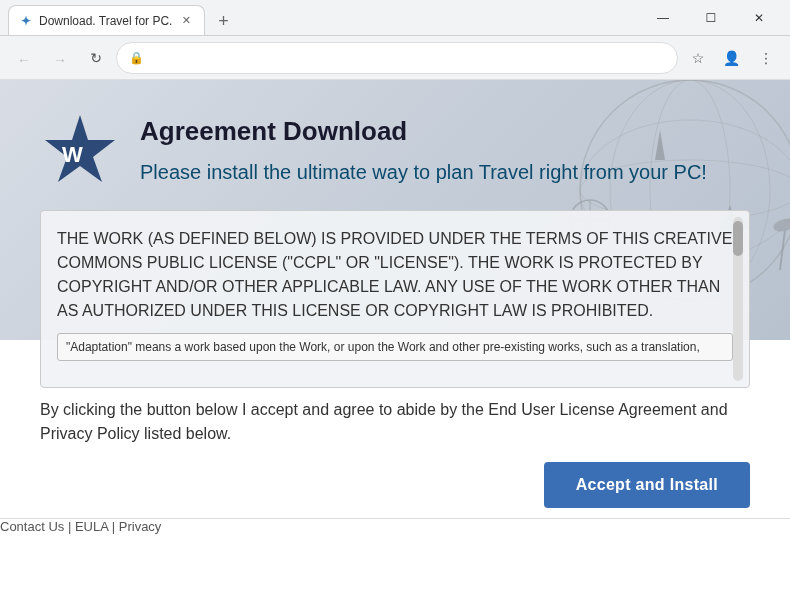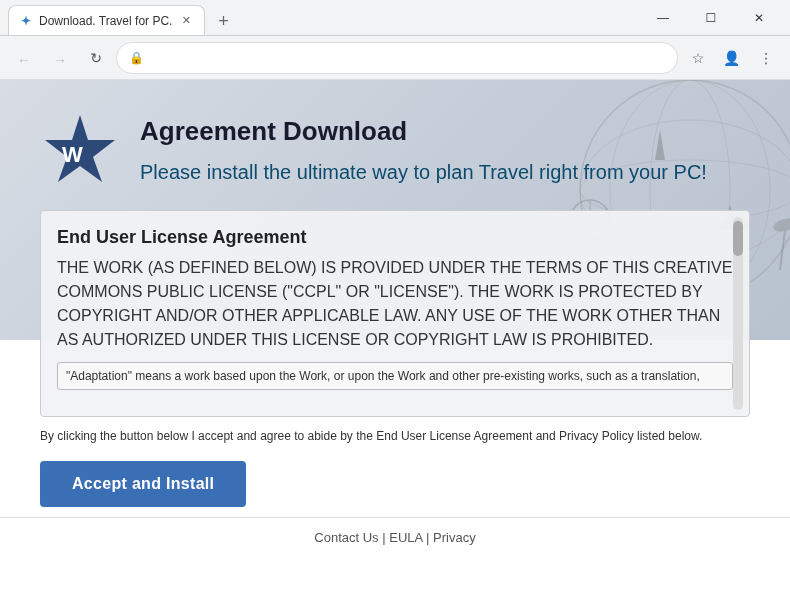--- a/index.html
+++ b/index.html
@@ -238,50 +238,50 @@
       padding: 6px 8px;
       border-radius: 3px;
       margin-bottom: 10px;
     }
 
     
     .consent-text {
       position: relative;
       z-index: 2;
       margin: 0 40px;
-      font-size: 12px;
+      font-size: 16px;
       color: #333;
       line-height: 1.5;
     }
 
     
     .accept-btn-area {
       position: relative;
       z-index: 2;
       margin: 16px 40px 0 40px;
       display: flex;
+      justify-content: flex-end;
     }
     .accept-btn {
       background: #3a6eb5;
       color: #fff;
       border: none;
       border-radius: 4px;
       padding: 14px 32px;
       font-size: 16px;
       font-weight: bold;
       cursor: pointer;
       letter-spacing: 0.3px;
     }
 
     
     .page-footer {
       position: relative;
       z-index: 2;
-      text-align: center;
-      padding: 12px;
+      padding: 0;
       font-size: 13px;
       color: #555;
       border-top: 1px solid #ddd;
       margin-top: 10px;
     }
   </style>
 </head>
 <body>
 
 <div class="titlebar">
@@ -357,21 +357,20 @@
           <text x="22" y="52" font-size="22" font-weight="bold" fill="white" font-family="Arial">W</text>
         </svg>
       </div>
       <div class="header-text">
         <h1>Agreement Download</h1>
         <p>Please install the ultimate way to plan Travel right from your PC!</p>
       </div>
     </div>
 
     <div class="eula-container" style="position:relative;">
-      <div class="eula-title">End User License Agreement</div>
       <div class="eula-body">THE WORK (AS DEFINED BELOW) IS PROVIDED UNDER THE TERMS OF THIS CREATIVE COMMONS PUBLIC LICENSE ("CCPL" OR "LICENSE"). THE WORK IS PROTECTED BY COPYRIGHT AND/OR OTHER APPLICABLE LAW. ANY USE OF THE WORK OTHER THAN AS AUTHORIZED UNDER THIS LICENSE OR COPYRIGHT LAW IS PROHIBITED.</div>
       <div class="eula-definition">"Adaptation" means a work based upon the Work, or upon the Work and other pre-existing works, such as a translation,</div>
 
       <div style="position:absolute; right:6px; top:6px; bottom:6px; width:10px; background:#ddd; border-radius:5px;">
         <div style="position:absolute; top:4px; width:10px; height:35px; background:#aaa; border-radius:5px;"></div>
       </div>
     </div>
 
     <div class="consent-text">By clicking the button below I accept and agree to abide by the End User License Agreement and Privacy Policy listed below.</div>
 

